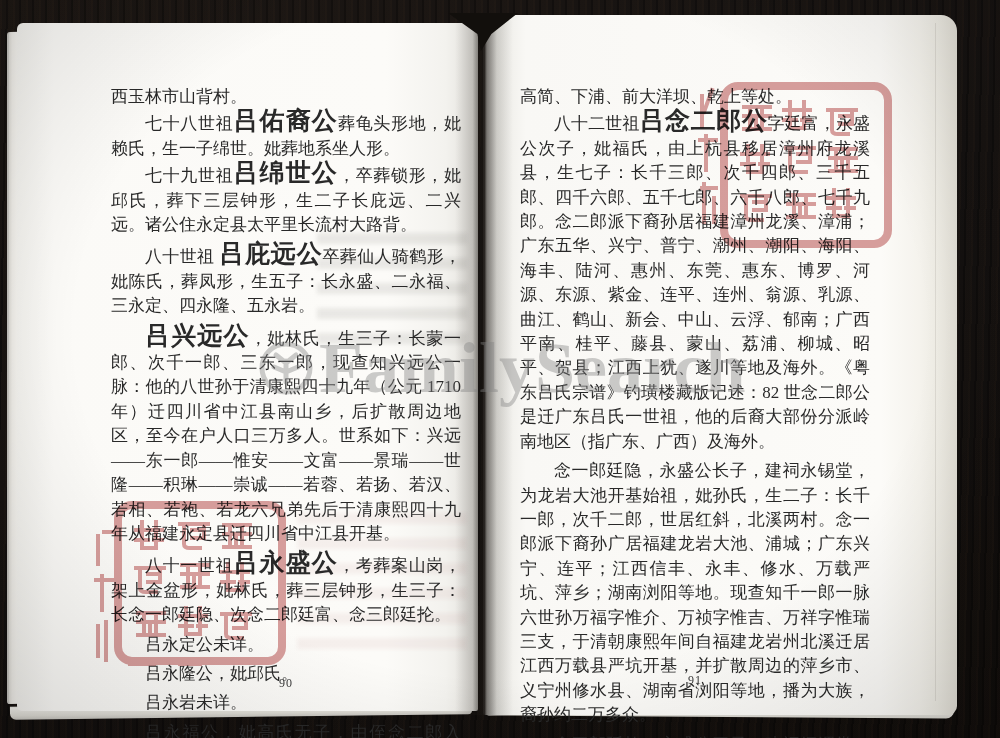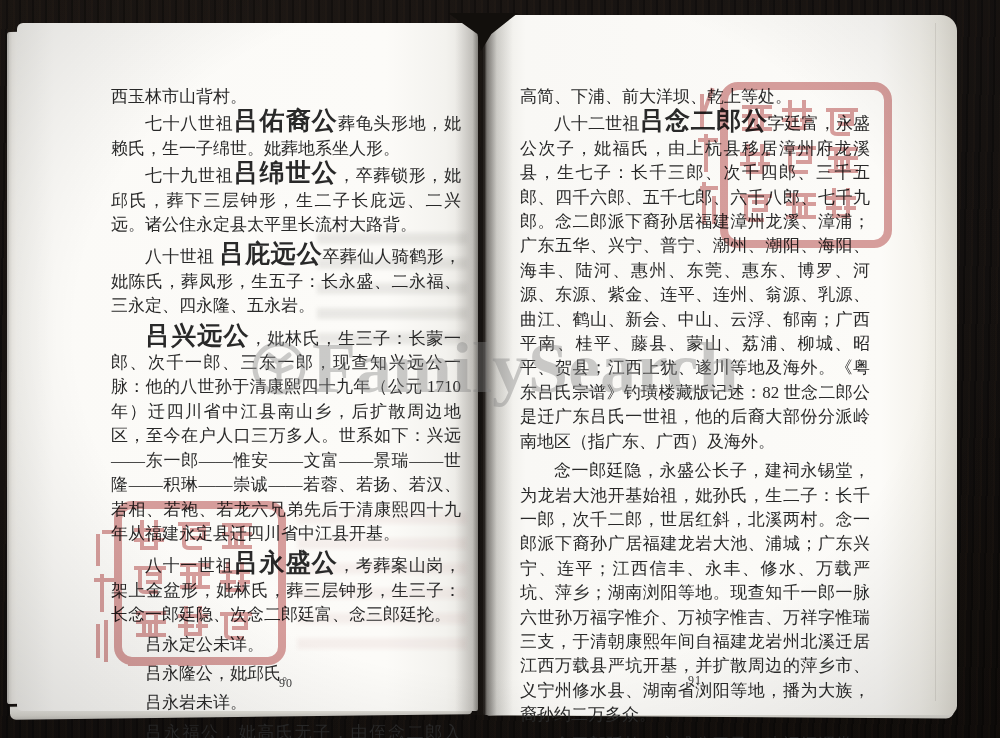--- a/index.html
+++ b/index.html
@@ -74,21 +74,21 @@
   .page-num-left{left:94px;top:653px;}
   .page-num-right{left:37px;top:658px;}
   
   .showthru{position:absolute;filter:blur(2px);pointer-events:none;
     background:repeating-linear-gradient(180deg, rgba(125,124,118,.14) 0 11px, rgba(0,0,0,0) 11px 25px);}
   .showthru.pinkish{background:repeating-linear-gradient(180deg, rgba(190,140,140,.10) 0 11px, rgba(0,0,0,0) 11px 25px);}
   
   .seal{position:absolute;mix-blend-mode:multiply;opacity:.78;color:#cf8585;pointer-events:none;}
   
   .watermark{
-    position:absolute;left:250px;top:328px;height:80px;
+    position:absolute;left:257px;top:328px;height:80px;
     display:flex;align-items:center;gap:4px;
     color:#828282;opacity:.40;pointer-events:none;z-index:40;
   }
   .watermark .wm-text{
     font-family:"Liberation Serif","DejaVu Serif",serif;
     font-size:72px;font-weight:700;letter-spacing:0px;white-space:nowrap;
   }
   .vignette{position:absolute;inset:0;pointer-events:none;
     background:radial-gradient(ellipse at 50% 45%, rgba(0,0,0,0) 60%, rgba(0,0,0,.14) 100%);}
 </style>

